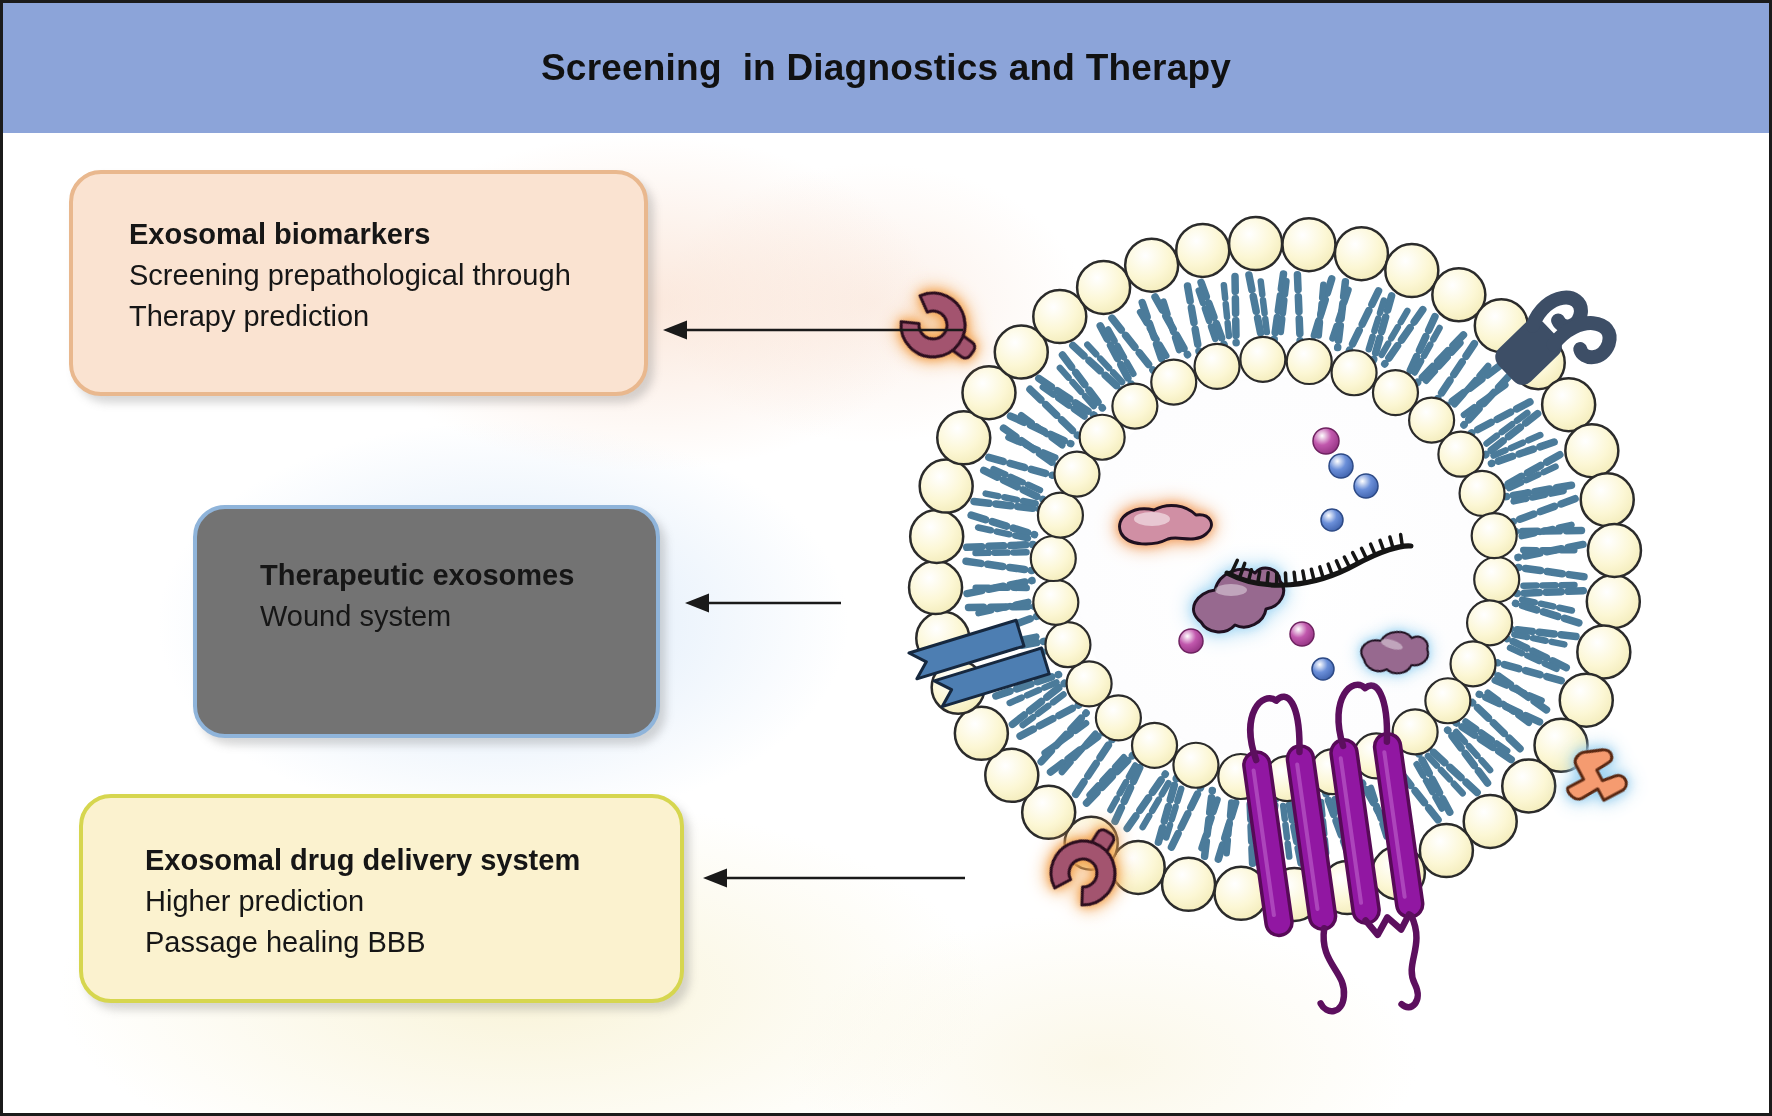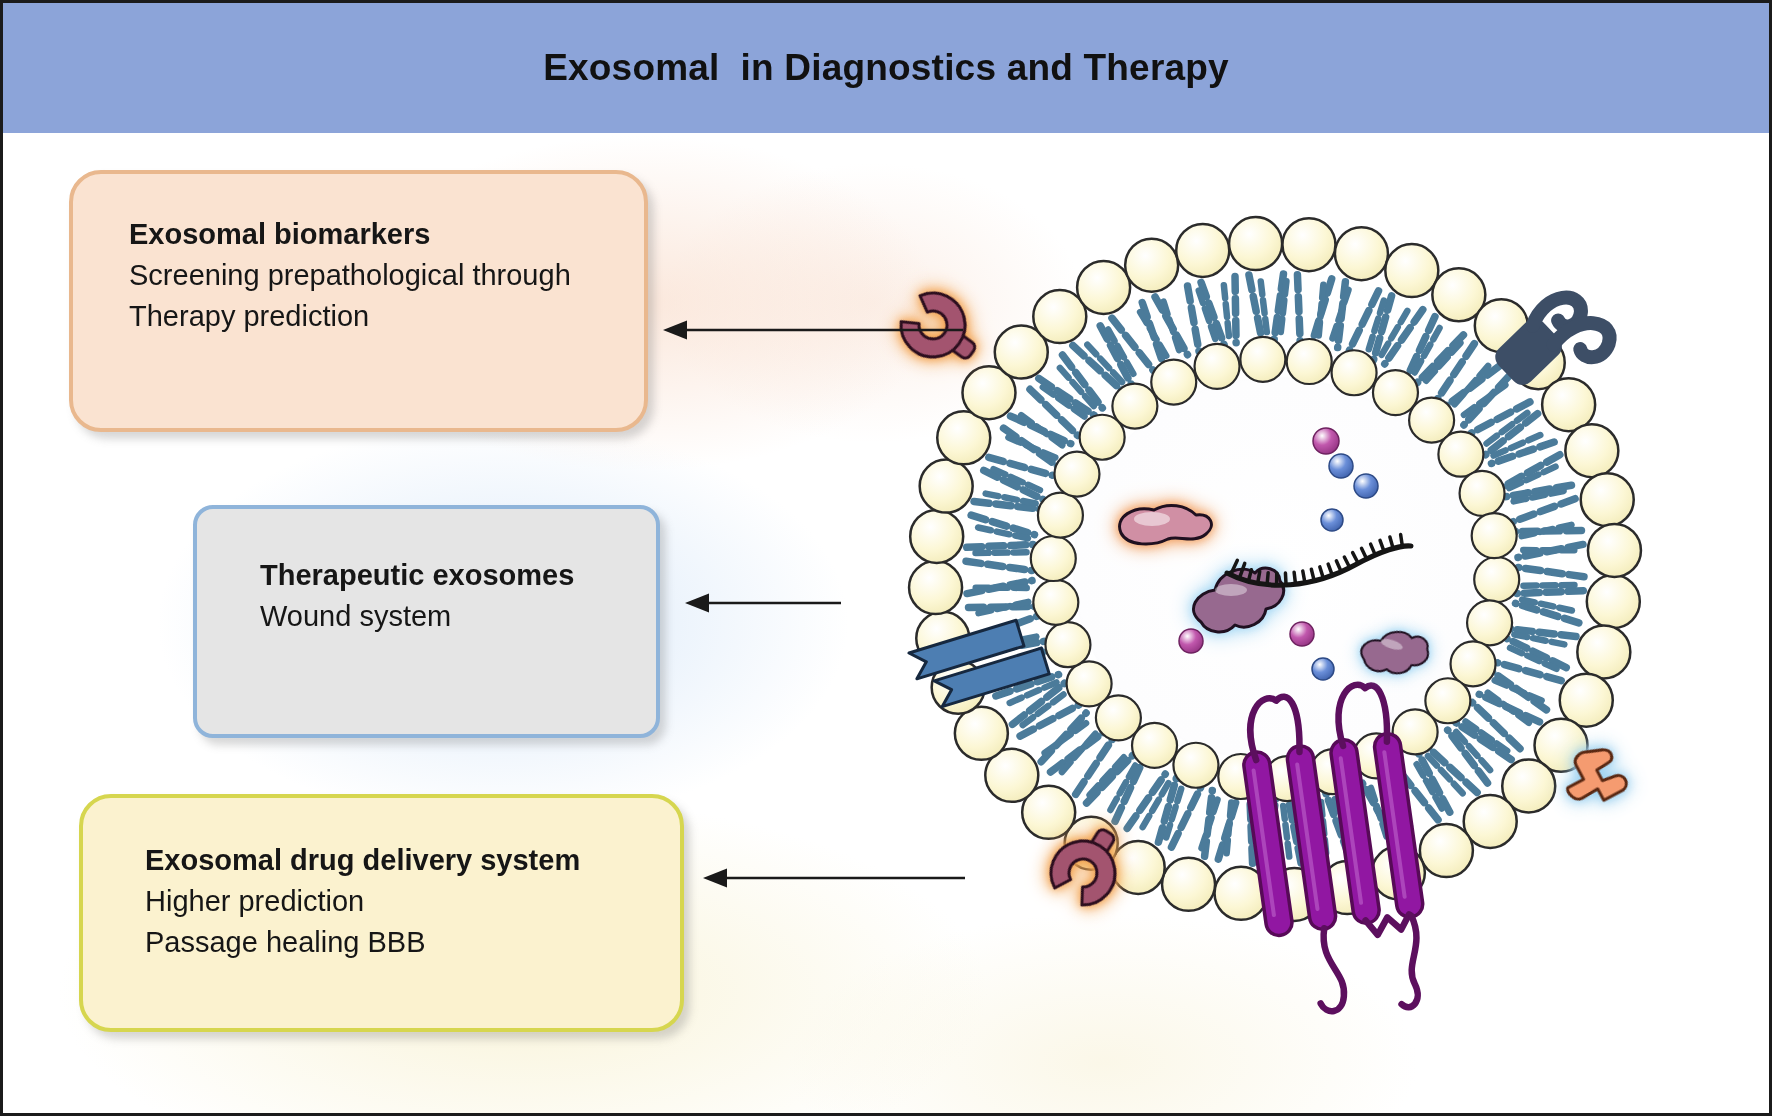--- a/index.html
+++ b/index.html
@@ -24,42 +24,42 @@
   #title-bar .title{
     font-size:37px;font-weight:bold;color:#111;letter-spacing:.2px;white-space:pre;
   }
   .box{
     position:absolute;box-sizing:border-box;border:4px solid;border-radius:32px;
     box-shadow:6px 7px 9px rgba(110,110,110,.28);
     color:#161616;
   }
   .box .heading{font-weight:bold;}
   .box .bline{font-size:29px;line-height:41px;}
-  #box-biomarkers{left:66px;top:167px;width:579px;height:262px;padding:40px 18px 0 56px;}
+  #box-biomarkers{left:66px;top:167px;width:579px;height:226px;padding:40px 18px 0 56px;}
   #box-therapeutic{left:190px;top:502px;width:467px;height:233px;padding:46px 18px 0 63px;}
-  #box-drug{left:76px;top:791px;width:605px;height:238px;padding:42px 18px 0 62px;}
+  #box-drug{left:76px;top:791px;width:605px;height:209px;padding:42px 18px 0 62px;}
   #figure-svg{position:absolute;left:0;top:0;pointer-events:none;}
 </style>
 </head>
 <body>
 
 <div id="frame">
   <div id="washes"></div>
 
   <div id="title-bar" style="background: rgb(140, 164, 217);">
-    <div class="title">Exosomal  in Diagnostics and Therapy</div>
+    <div class="title">Screening  in Diagnostics and Therapy</div>
   </div>
 
   <div class="box" id="box-biomarkers" style="background: rgb(250, 227, 209); border-color: rgb(233, 184, 142);">
     <div class="bline heading">Exosomal biomarkers</div>
     <div class="bline">Screening prepathological through</div>
     <div class="bline">Therapy prediction</div>
   </div>
 
-  <div class="box" id="box-therapeutic" style="background: #e5e5e5; border-color: rgb(143, 180, 218); border-radius: 20px;">
+  <div class="box" id="box-therapeutic" style="background: #737373; border-color: rgb(143, 180, 218);">
     <div class="bline heading">Therapeutic exosomes</div>
     <div class="bline">Wound system</div>
   </div>
 
   <div class="box" id="box-drug" style="background: rgb(251, 242, 207); border-color: rgb(214, 214, 79);">
     <div class="bline heading">Exosomal drug delivery system</div>
     <div class="bline">Higher prediction</div>
     <div class="bline">Passage healing BBB</div>
   </div>
 

